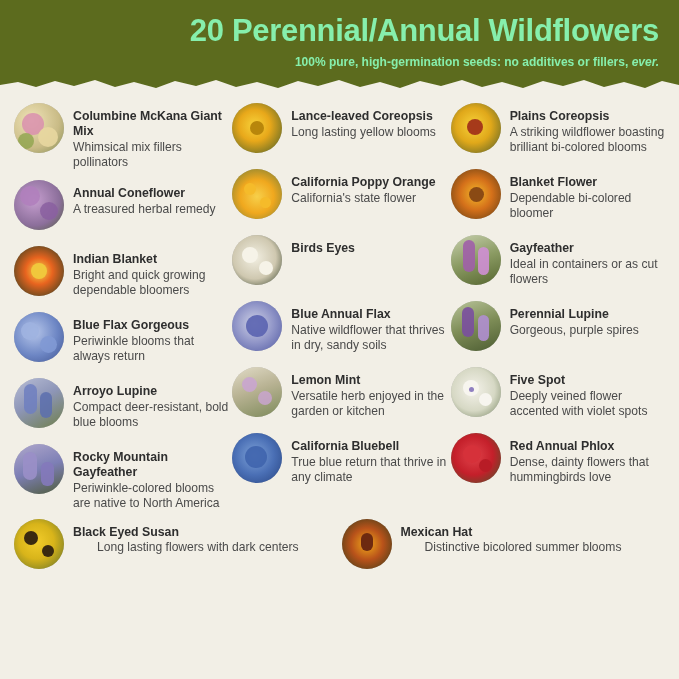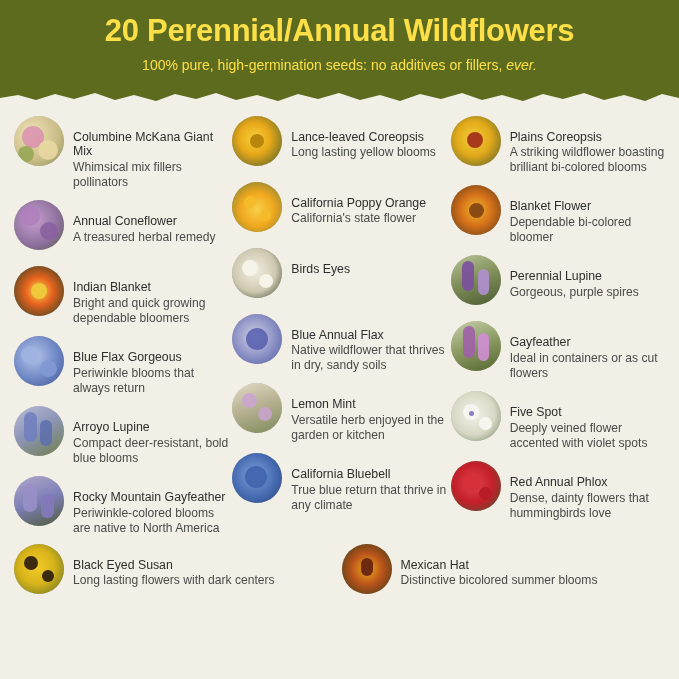--- a/index.html
+++ b/index.html
@@ -17,36 +17,36 @@
     position: relative;
     width: 679px;
     height: 679px;
     background: #f2efe6;
   }
   
   .header {
     position: relative;
     background: #5c6b1e;
     padding: 14px 20px 22px 20px;
-    text-align: center;
-    color: #fde047;
+    text-align: right;
+    color: #86efac;
   }
   .header-title {
     font-size: 31px;
     font-weight: bold;
     letter-spacing: -0.3px;
     line-height: 1.12;
     margin: 0 0 6px 0;
     white-space: nowrap;
   }
   .header-sub {
-    font-size: 14px;
-    font-weight: normal;
+    font-size: 12px;
+    font-weight: bold;
     line-height: 1.2;
-    margin: 8px;
+    margin: 0;
   }
   .header-sub .ital {
     font-style: italic;
   }
   
   .torn {
     position: absolute;
     left: 0;
     right: 0;
     bottom: -1px;
@@ -92,41 +92,41 @@
   }
   .thumb .blob {
     position: absolute;
     border-radius: 50%;
   }
   .txt {
     padding-top: 0px;
   }
   .name {
     font-size: 12.3px;
-    font-weight: normal;
+    font-weight: bold;
     color: #2e2e2e;
     line-height: 1.21;
-    margin: 16px 0 1px 0;
+    margin: 8px 0 1px 0;
   }
   .desc {
     font-size: 12.1px;
     color: #4a4a4a;
     line-height: 1.24;
     margin: 0;
   }
   
   .bottom-row {
     display: grid;
     grid-template-columns: 1fr 1fr;
     column-gap: 4px;
     padding: 0 14px;
     margin-top: -2px;
   }
   .bottom-row .item { min-height: 52px; }
-  .wide .desc { white-space: nowrap; }
+  .wide .desc { white-space: nowrap; margin-left: 24px; }
 </style>
 </head>
 <body>
 
 <div class="page">
 
   <div class="header">
     <h1 class="header-title">20 Perennial/Annual Wildflowers</h1>
     <p class="header-sub"><span>100% pure, high-germination seeds: no additives or fillers, </span><span class="ital">ever.</span></p>
     <div class="torn">
@@ -288,38 +288,38 @@
           <div class="sky" style="background:radial-gradient(circle at 50% 50%, #f2b82a 0%, #d4701a 45%, #5a3a14 100%)"></div>
           <div class="blob" style="left:18px;top:18px;width:15px;height:15px;background:#8a4a14"></div>
         </div>
         <div class="txt">
           <p class="name">Blanket Flower</p>
           <p class="desc">Dependable bi-colored bloomer</p>
         </div>
       </div>
       <div class="item">
         <div class="thumb">
+          <div class="sky" style="background:linear-gradient(160deg,#c8d0ae 0%,#8a9a62 50%,#55652f 100%)"></div>
+          <div class="blob" style="left:12px;top:5px;width:12px;height:32px;background:#a05fa8;opacity:.9;border-radius:6px"></div>
+          <div class="blob" style="left:27px;top:12px;width:11px;height:28px;background:#cf8fd4;opacity:.9;border-radius:6px"></div>
+        </div>
+        <div class="txt">
+          <p class="name">Gayfeather</p>
+          <p class="desc">Ideal in containers or as cut flowers</p>
+        </div>
+      </div>
+      <div class="item">
+        <div class="thumb">
           <div class="sky" style="background:linear-gradient(160deg,#b9c49a 0%,#7d8c56 50%,#4c5c32 100%)"></div>
           <div class="blob" style="left:11px;top:6px;width:12px;height:30px;background:#7a4f9e;opacity:.9;border-radius:6px"></div>
           <div class="blob" style="left:27px;top:14px;width:11px;height:26px;background:#b08fd0;opacity:.9;border-radius:6px"></div>
         </div>
         <div class="txt">
           <p class="name">Perennial Lupine</p>
           <p class="desc">Gorgeous, purple spires</p>
-        </div>
-      </div>
-      <div class="item">
-        <div class="thumb">
-          <div class="sky" style="background:linear-gradient(160deg,#c8d0ae 0%,#8a9a62 50%,#55652f 100%)"></div>
-          <div class="blob" style="left:12px;top:5px;width:12px;height:32px;background:#a05fa8;opacity:.9;border-radius:6px"></div>
-          <div class="blob" style="left:27px;top:12px;width:11px;height:28px;background:#cf8fd4;opacity:.9;border-radius:6px"></div>
-        </div>
-        <div class="txt">
-          <p class="name">Gayfeather</p>
-          <p class="desc">Ideal in containers or as cut flowers</p>
         </div>
       </div>
       <div class="item">
         <div class="thumb">
           <div class="sky" style="background:radial-gradient(circle at 45% 45%, #f4f2ea, #d6d8c4 55%, #6f7f5a 100%)"></div>
           <div class="blob" style="left:12px;top:13px;width:16px;height:16px;background:#f7f5ef"></div>
           <div class="blob" style="left:28px;top:26px;width:13px;height:13px;background:#f7f5ef"></div>
           <div class="blob" style="left:18px;top:20px;width:5px;height:5px;background:#8f7fc0"></div>
         </div>
         <div class="txt">

